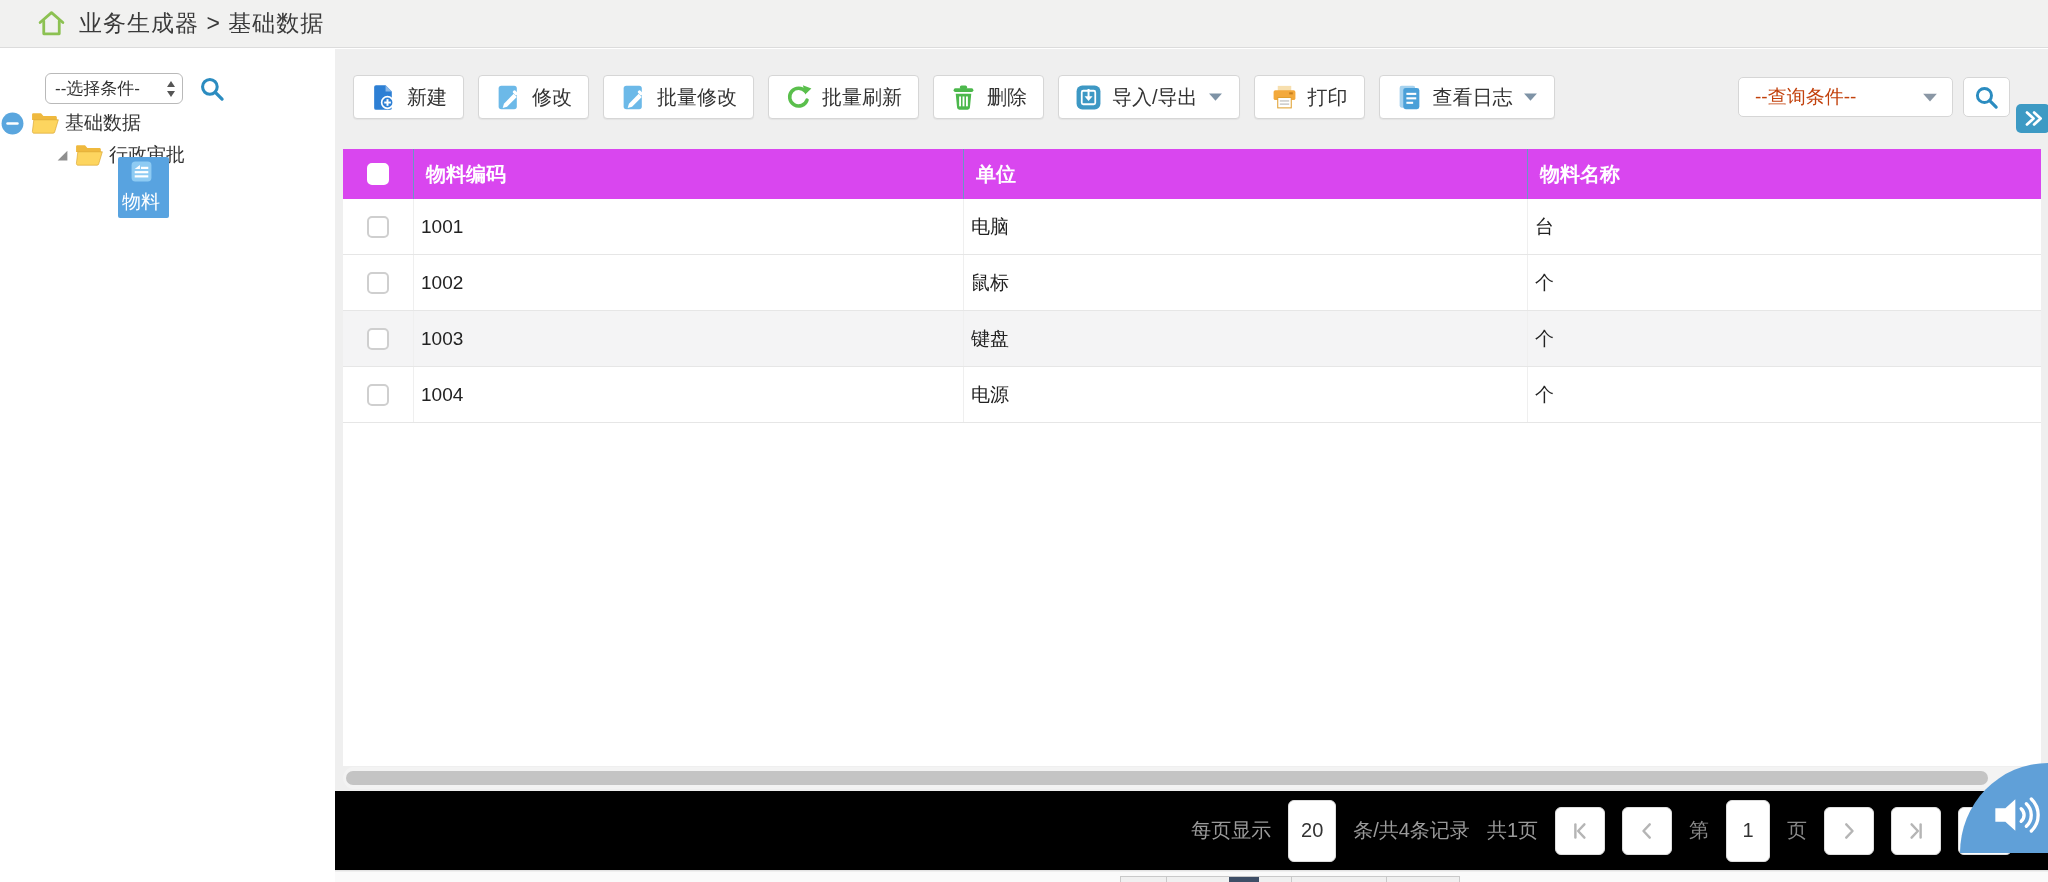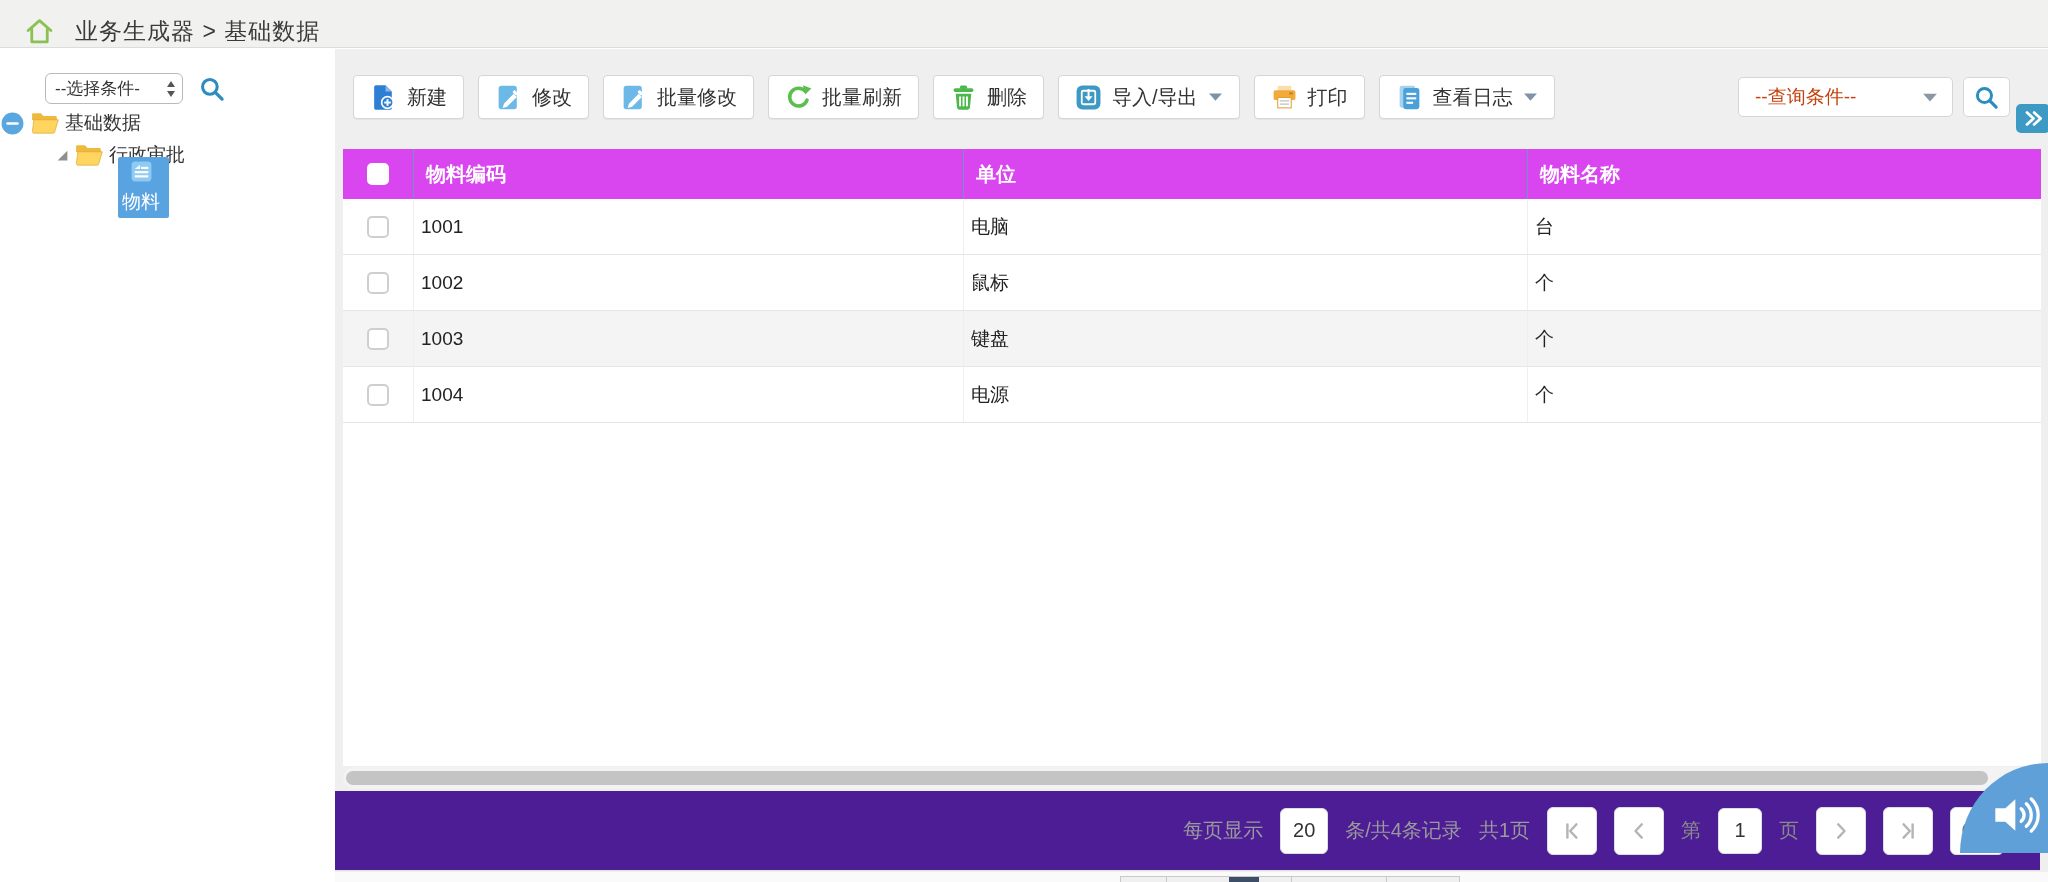--- a/index.html
+++ b/index.html
@@ -2,21 +2,21 @@
 <html><head>
 <meta charset="utf-8">
 <style>
   * { margin:0; padding:0; box-sizing:border-box; }
   html,body { width:2048px; height:882px; overflow:hidden;
     font-family:"Liberation Sans","DejaVu Sans",sans-serif; background:#fff; position:relative; }
 
   
   .topbar { position:absolute; left:0; top:0; width:2048px; height:48px;
     background:#f1f1f0; border-bottom:1px solid #dcdcdc;
-    display:flex; align-items:flex-end; padding-left:24px; gap:20px; }
+    display:flex; align-items:center; padding-left:36px; gap:12px; }
   .crumb { font-size:23px; color:#3a3a3a; font-weight:500; letter-spacing:1px; }
 
   
   .sidebar { position:absolute; left:0; top:49px; width:390px; bottom:0;
     background:#fff; border-right:1px solid #d8d8d8; }
   .filter-row { position:absolute; left:45px; top:24px; display:flex; align-items:center; gap:16px; }
   .cond-select { width:138px; height:31px; border:1px solid #b9b9b9; border-radius:6px;
     background:#fff; display:flex; align-items:center; justify-content:space-between;
     padding:0 6px 0 9px; font-size:17px; color:#333; cursor:pointer; }
   .side-search { background:none; border:none; cursor:pointer; display:flex; }
@@ -57,24 +57,24 @@
   .trow .c:first-child { border-left:none; justify-content:center; padding-left:0; }
   .cb { width:22px; height:22px; border:2px solid #cfcfcf; border-radius:5px; background:#fff; cursor:pointer; }
 
   
   .hscroll { position:absolute; left:8px; top:718px; width:1698px; height:22px;
     background:#f3f3f3; border-radius:11px; }
   .hthumb { position:absolute; left:3px; top:4px; width:1642px; height:14px;
     background:#c4c4c4; border-radius:7px; cursor:grab; }
 
   
-  .pagebar { position:absolute; left:0; right:8px; top:742px; height:80px; background:#4c1d95;
+  .pagebar { position:absolute; left:0; right:0; top:742px; height:80px; background:#000000;
     border-bottom:1px solid #e2e2e2; display:flex; align-items:center; justify-content:flex-end;
     gap:17px; padding-right:36px; font-size:20px; color:#9a9a9a; }
-  .pginput { width:48px; height:46px; border:1px solid #ddd; border-radius:6px; text-align:center;
+  .pginput { width:48px; height:62px; border:1px solid #ddd; border-radius:6px; text-align:center;
     font-size:20px; color:#333; background:#fff; font-family:inherit; }
   .pgbtn { width:50px; height:48px; background:#fff; border:1px solid #ddd; border-radius:6px;
     display:flex; align-items:center; justify-content:center; cursor:pointer; }
   .gobtn { width:54px; height:48px; background:#fff; border:1px solid #ddd; border-radius:6px;
     font-size:20px; color:#555; cursor:pointer; font-family:inherit; }
   .below-page { position:absolute; left:0; right:0; top:823px; bottom:0; background:#fafafa; }
 
   
   .fan { position:absolute; right:0; top:714px; width:88px; height:90px; background:#60a0d8;
     border-top-left-radius:100%; cursor:pointer; z-index:5; }

